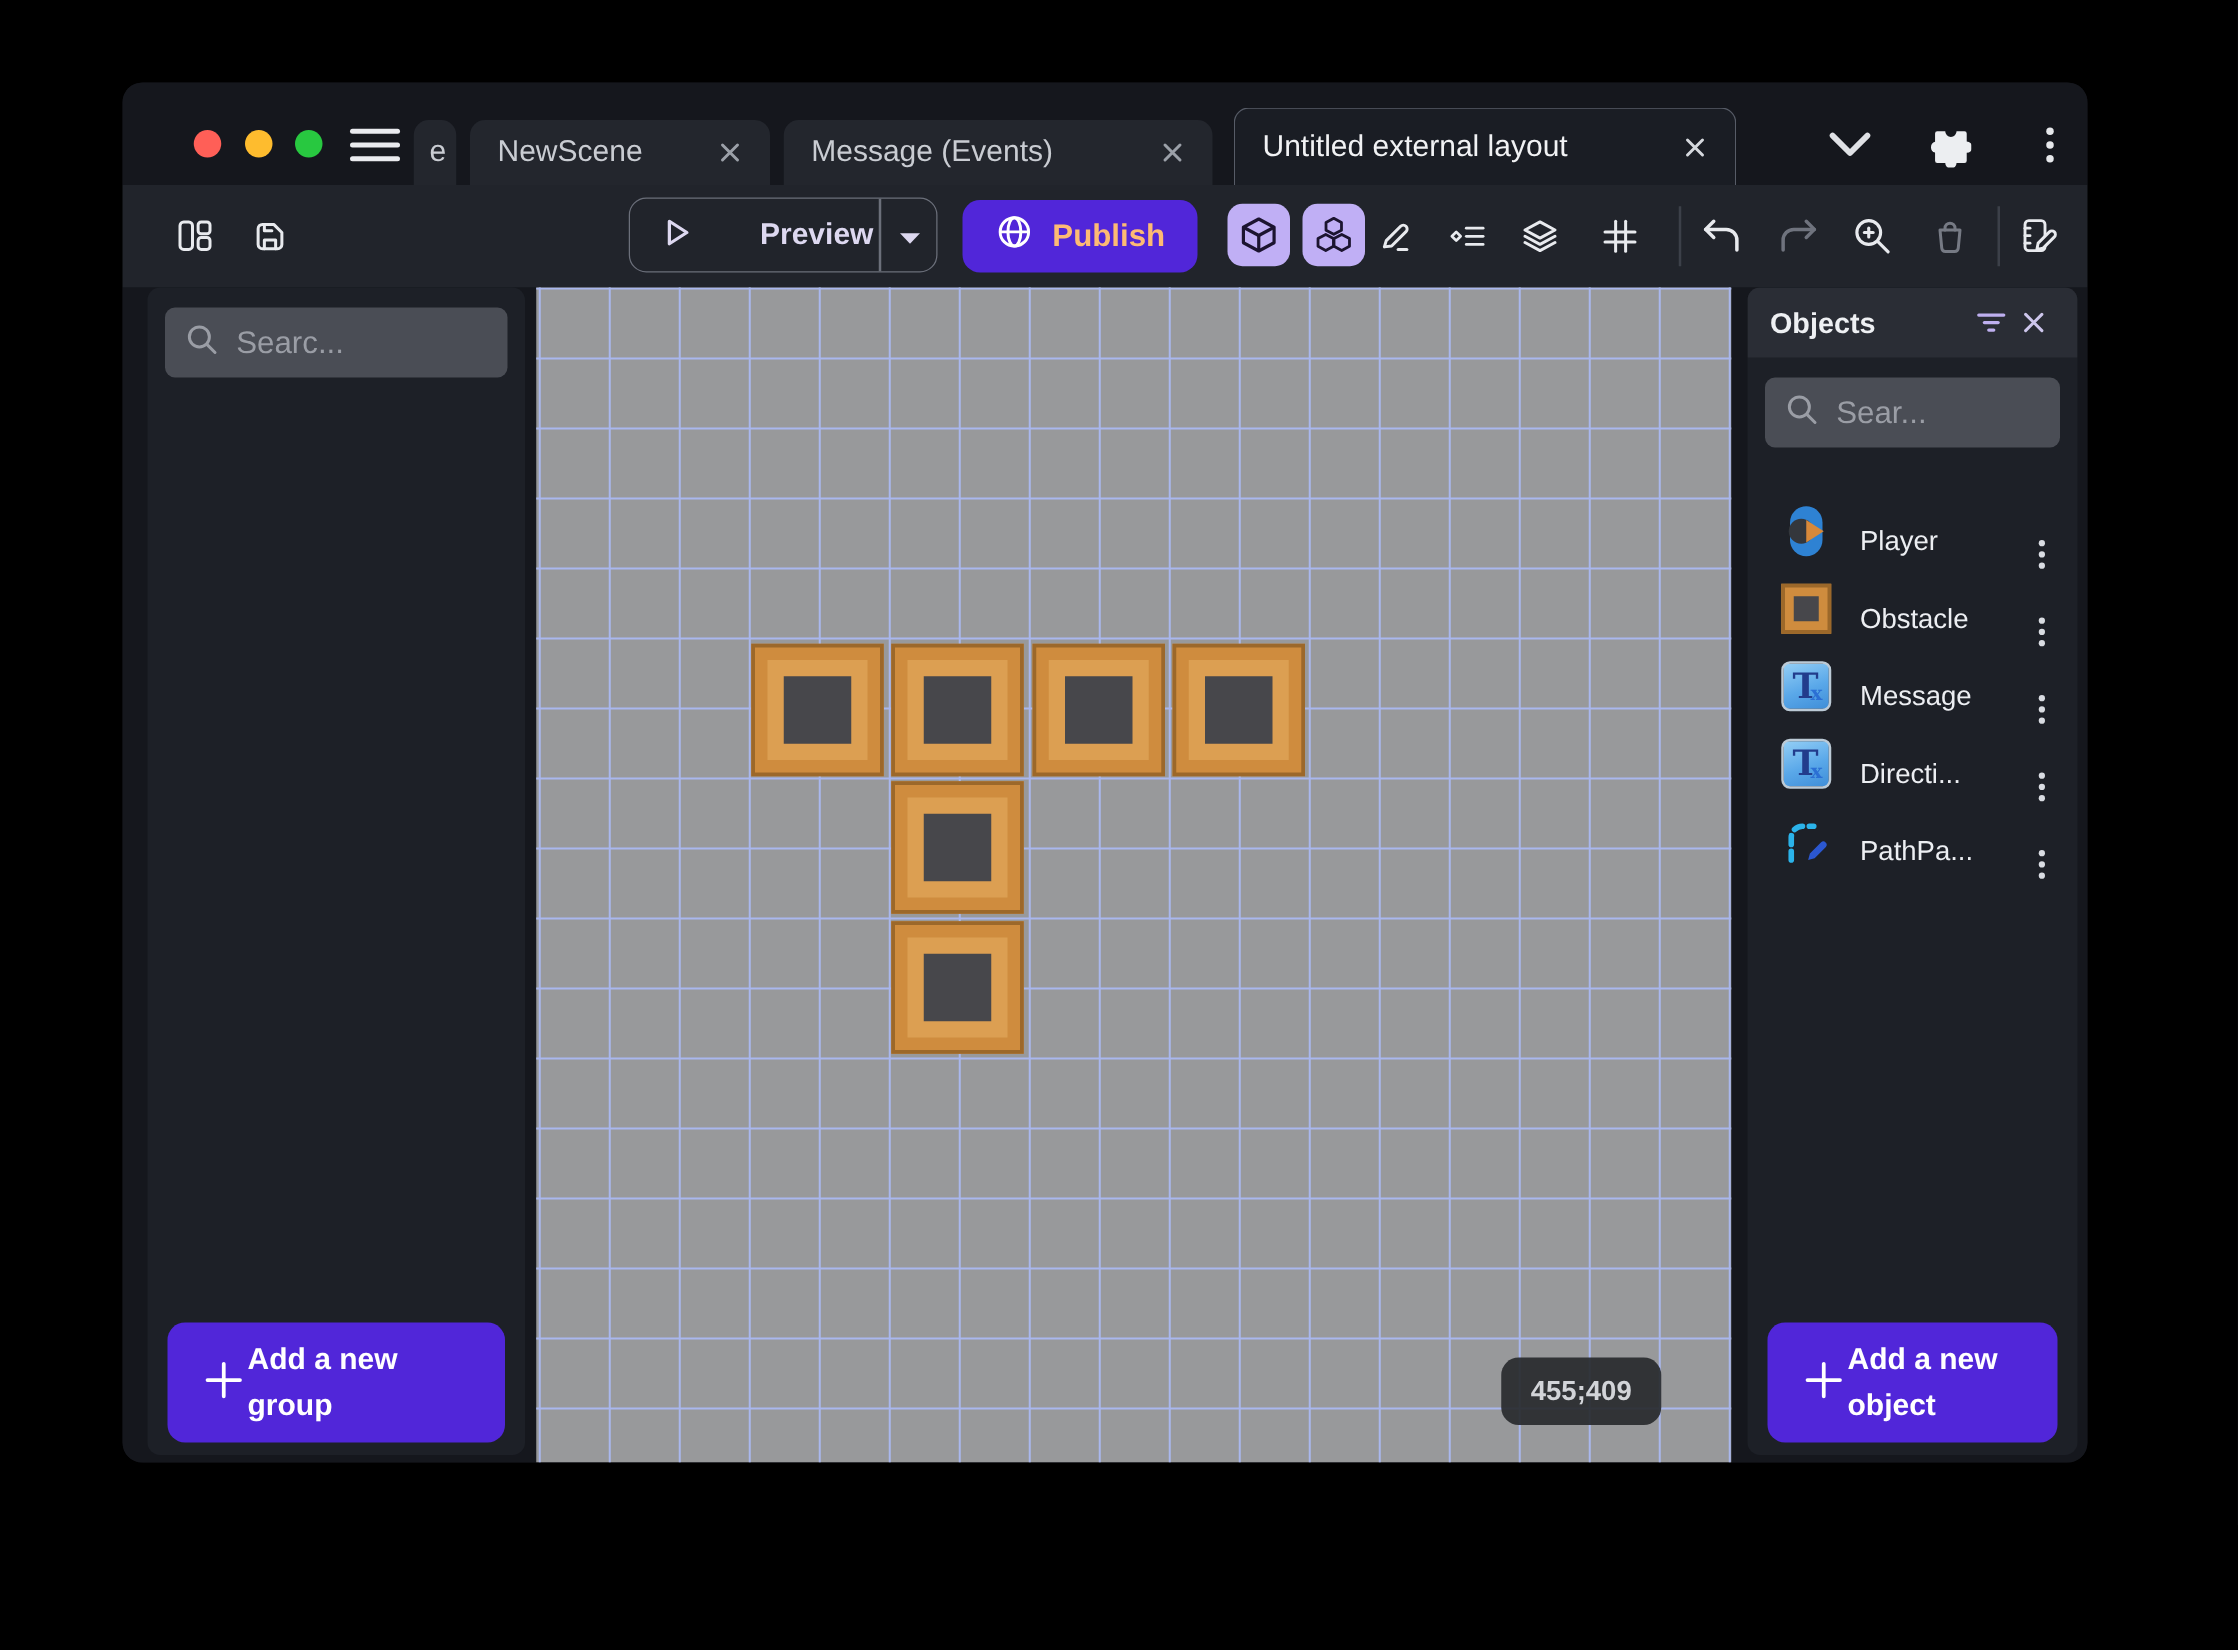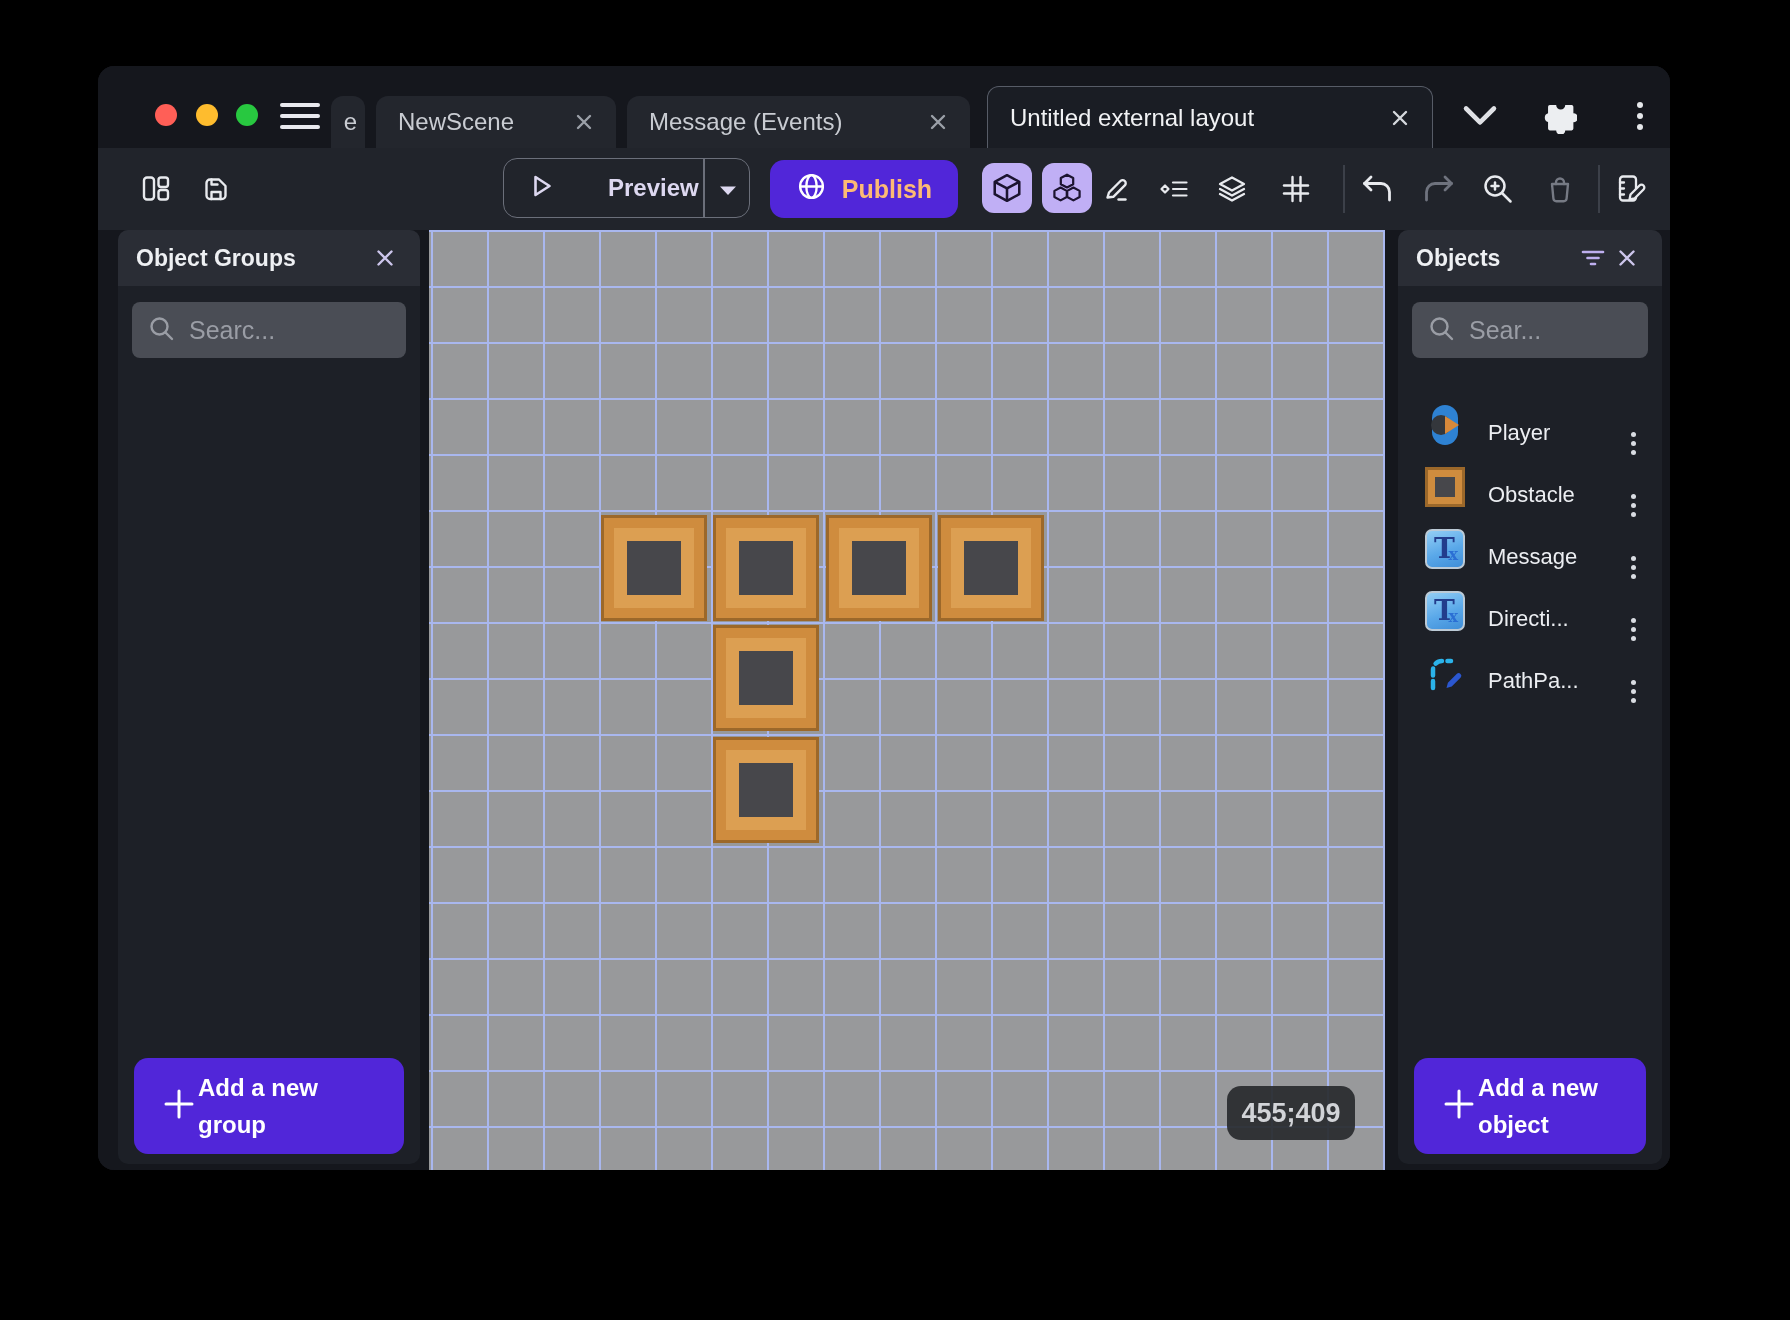--- a/index.html
+++ b/index.html
@@ -90,22 +90,22 @@
 
   
   .canvas { position:absolute; left:331px; top:0; width:956px; height:940px; background:#98999b;
             background-image:linear-gradient(#a9b7ee 2px, transparent 2px),
                              linear-gradient(90deg, #a9b7ee 2px, transparent 2px);
             background-size:56px 56px; background-position:2px 0px; }
   .block { position:absolute; width:106px; height:106px; background:#cf8c3e; border:3px solid #9c682a; }
   .block .in { position:absolute; inset:10px; background:#dc9f52; }
   .block .core { position:absolute; left:50%; top:50%; transform:translate(-50%,-50%);
                  width:54px; height:54px; background:#47474b; }
-  .coords { position:absolute; left:798px; top:856px; width:128px; height:54px; border-radius:14px;
-            background:rgba(40,42,46,0.92); color:#d2d4d8; font-size:27px; font-weight:bold;
+  .coords { position:absolute; left:772px; top:856px; width:128px; height:54px; border-radius:14px;
+            background:rgba(40,42,46,0.92); color:#d2d4d8; font-size:22px; font-weight:bold;
             display:flex; align-items:center; justify-content:center; }
 </style>
 </head>
 <body>
 
 <div class="window">
 
   <div class="titlebar">
     <div class="light red"></div>
     <div class="light yellow"></div>
@@ -130,21 +130,21 @@
         </span>
       </div>
       <div class="tab" style="width:343px">
         <span>Message (Events)</span>
         <span class="tab-close">
           <svg width="20" height="20" viewBox="0 0 20 20">
               <path d="M4 4 L16 16 M16 4 L4 16" stroke="#9ba0a8" stroke-width="2.4" stroke-linecap="round"></path>
             </svg>
         </span>
       </div>
-      <div class="tab active" style="width:446px">
+      <div class="tab active" style="width:402px">
         <span>Untitled external layout</span>
         <span class="tab-close">
           <svg width="20" height="20" viewBox="0 0 20 20">
               <path d="M4 4 L16 16 M16 4 L4 16" stroke="#d5d8dd" stroke-width="2.4" stroke-linecap="round"></path>
             </svg>
         </span>
       </div>
     </div>
 
     <div class="tb-icon" style="left:1363px; top:36px;">
@@ -313,29 +313,20 @@
           <div class="core"></div>
         </div>
       <div class="block" style="left:284px; top:507px;">
           <div class="in"></div>
           <div class="core"></div>
         </div>
       <div class="coords">455;409</div>
     </div>
 
     <div class="panel left">
-      <div class="panel-header">
-        <span class="panel-title">Object Groups</span>
-        <span class="spacer"></span>
-        <span class="icon-btn">
-          <svg width="22" height="22" viewBox="0 0 22 22">
-              <path d="M4.5 4.5 L17.5 17.5 M17.5 4.5 L4.5 17.5" stroke="#cdc6ec" stroke-width="2.4" stroke-linecap="round"></path>
-            </svg>
-        </span>
-      </div>
       <div class="searchbox">
         <span>
           <svg width="27" height="27" viewBox="0 0 27 27" fill="none" stroke="#9a9da5" stroke-width="2.4" stroke-linecap="round">
             <circle cx="11.5" cy="11.5" r="8"></circle>
               <path d="M17.5 17.5 L24 24"></path>
           </svg>
         </span>
         <input type="text" placeholder="Searc..." style="">
       </div>
       <div class="add-btn">

